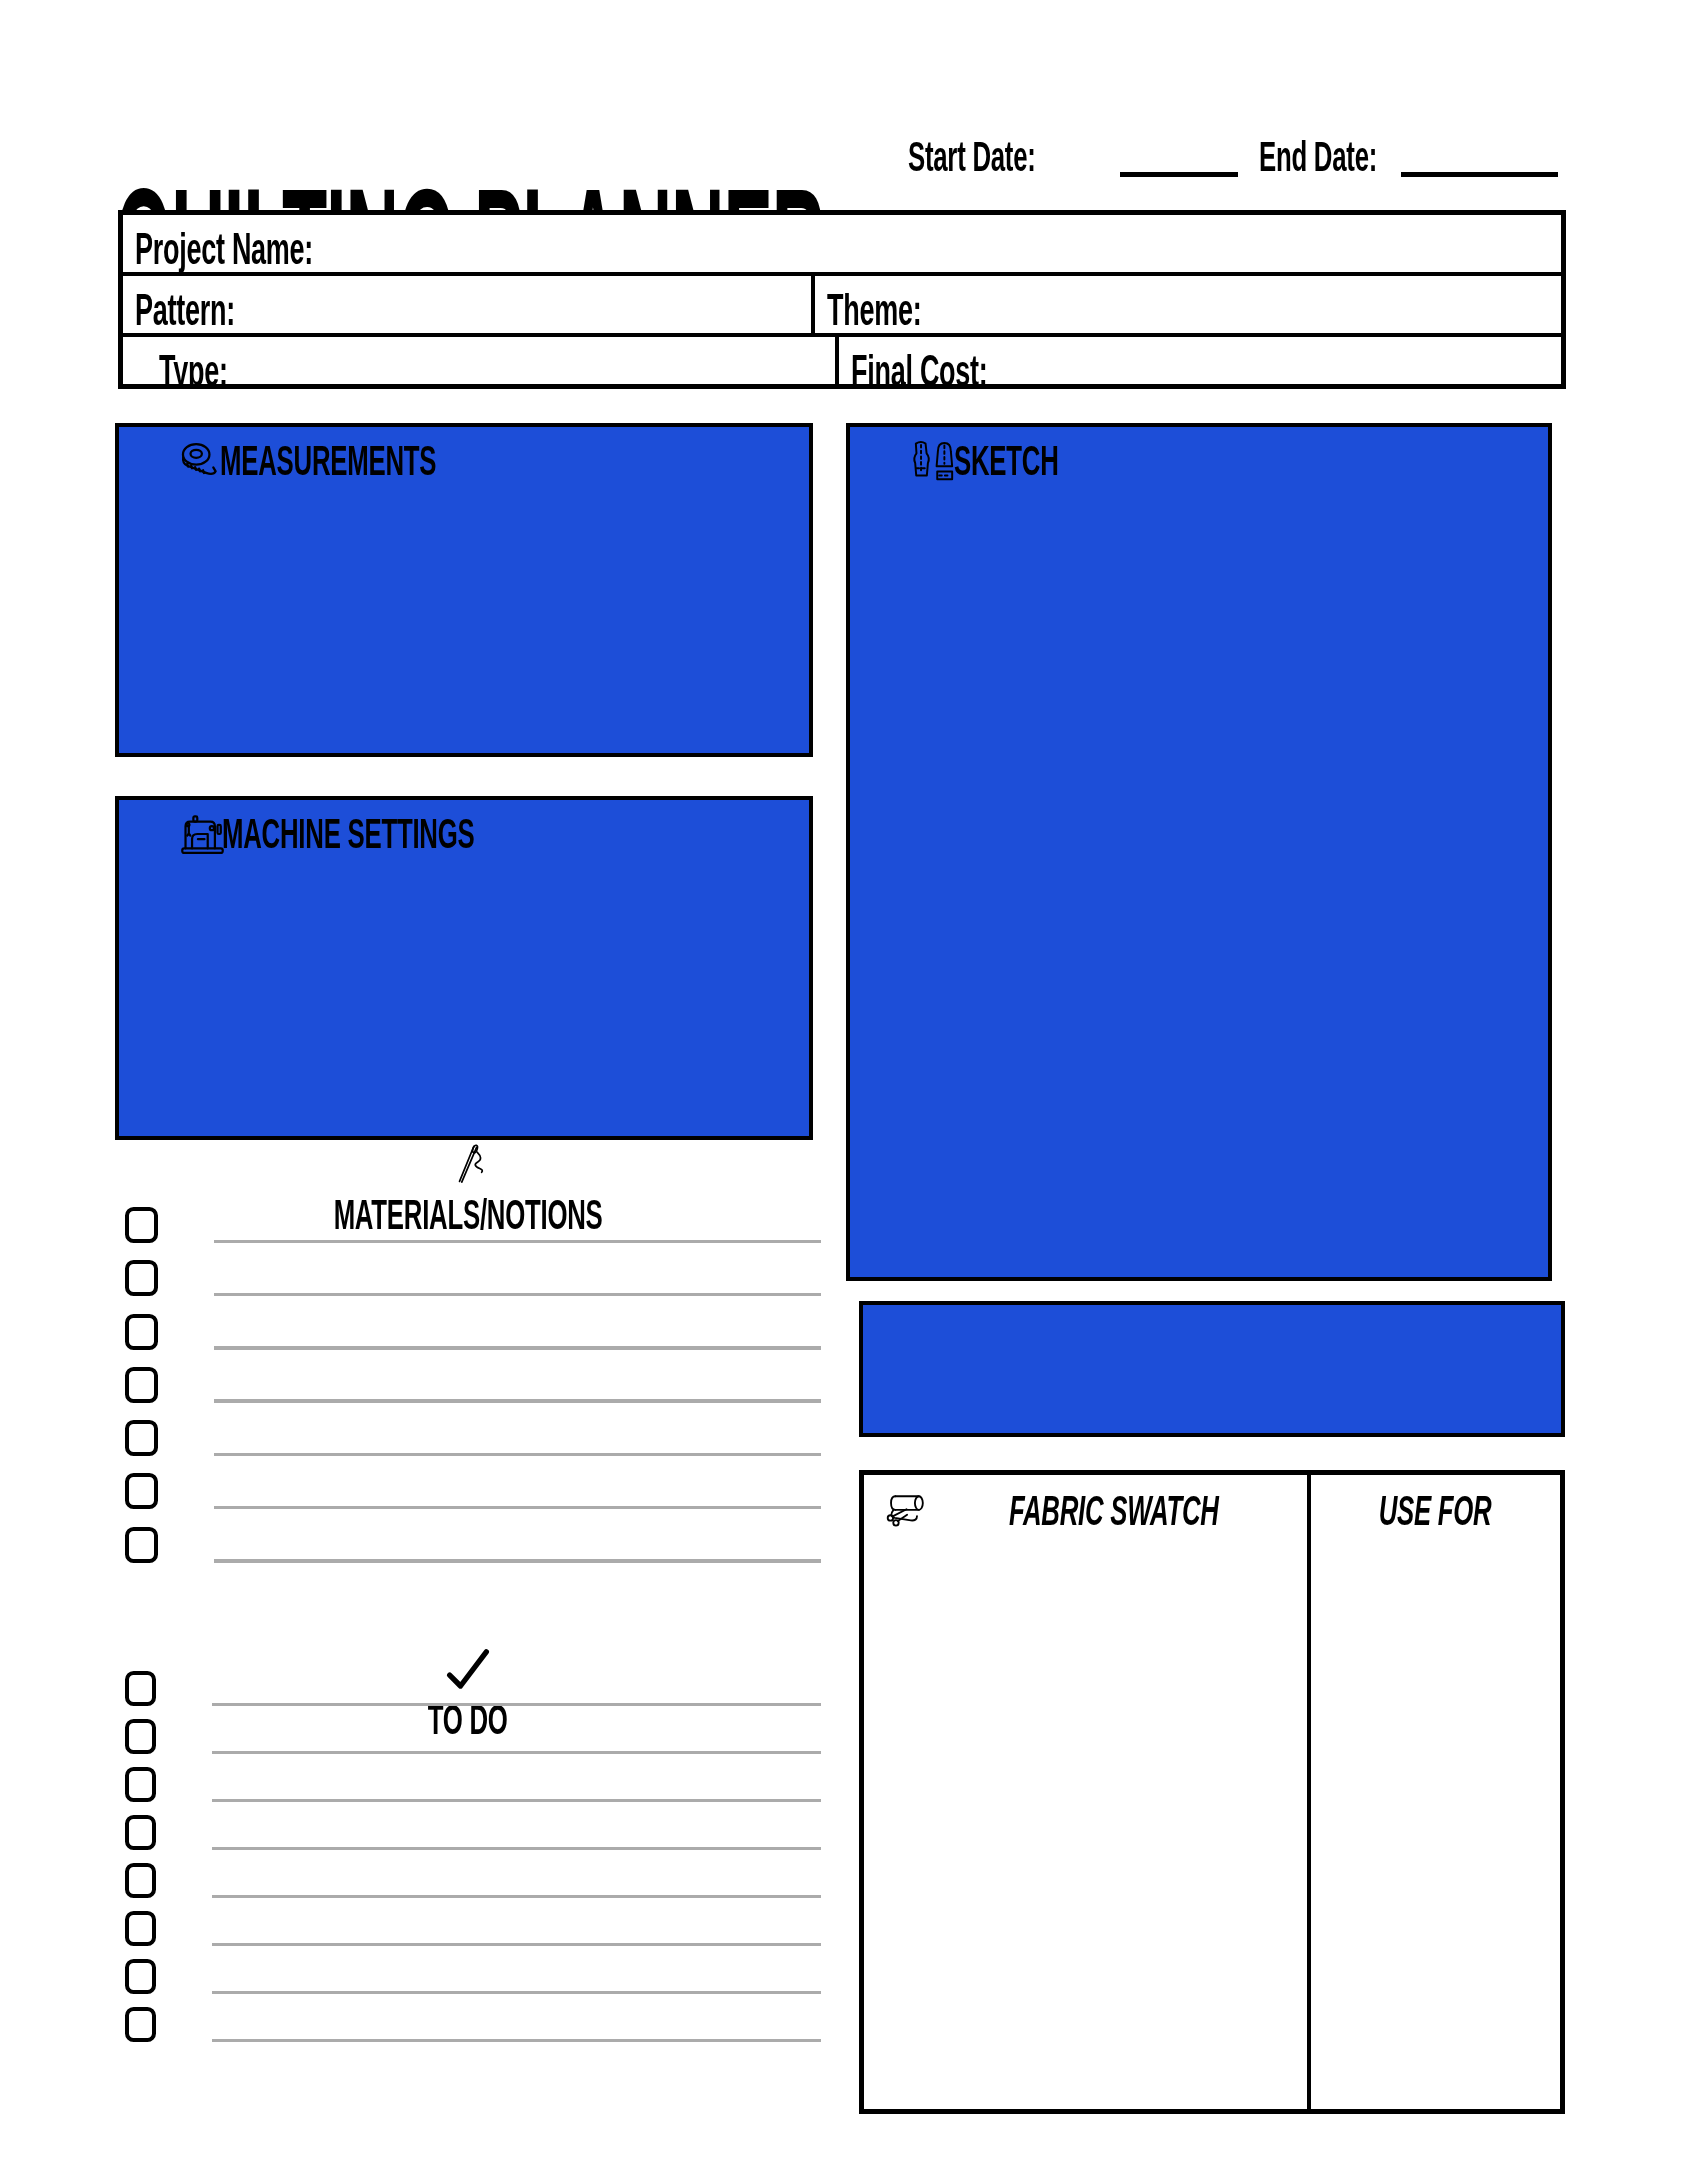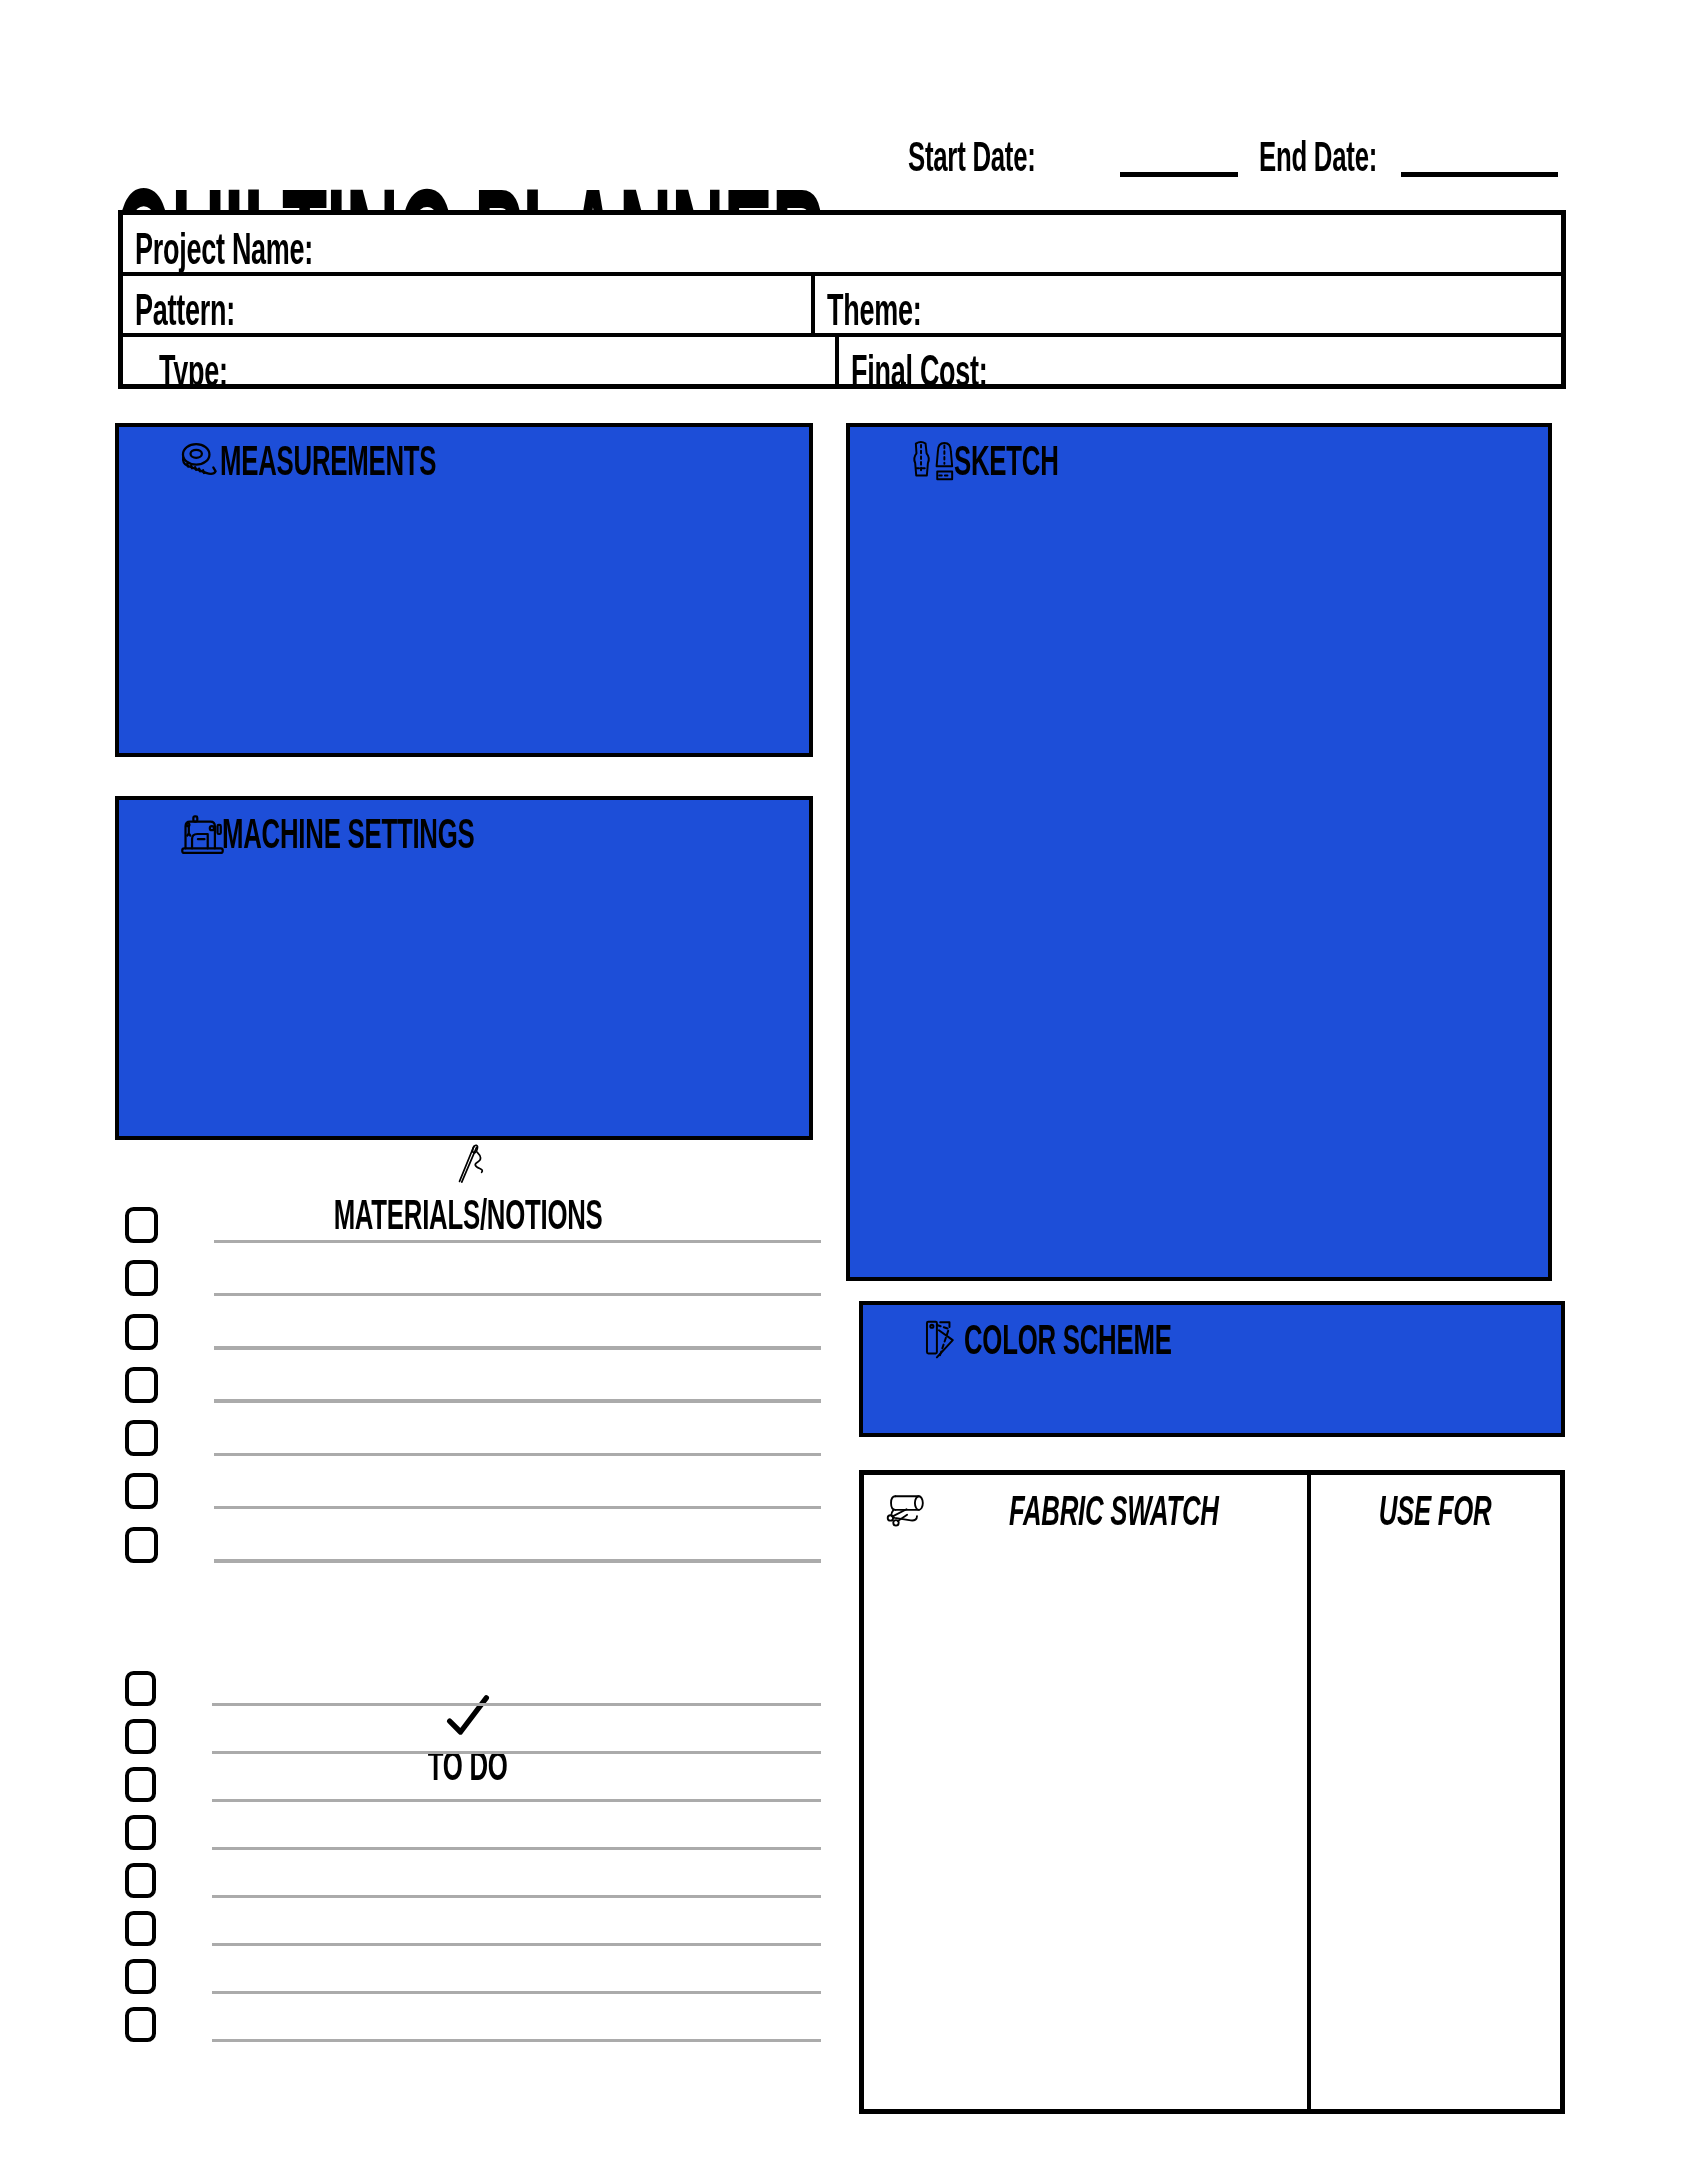--- a/index.html
+++ b/index.html
@@ -41,21 +41,21 @@
   .box-header .cond{margin-left:-14px;}
   #measurements-box{left:115px;top:423px;width:698px;height:334px;}
   #machine-box{left:115px;top:796px;width:698px;height:344px;}
   #sketch-box{left:846px;top:423px;width:706px;height:858px;text-align:right;}
   #color-box{left:859px;top:1301px;width:706px;height:136px;}
   .fill-area{position:absolute;left:4.3px;right:4.3px;bottom:4.3px;top:61px;}
 
   
   .center-header{position:absolute;left:115px;width:706px;display:flex;justify-content:center;align-items:center;gap:7px;font-size:43px;font-weight:700;line-height:1;flex-direction:column;}
   #materials-header{top:1143px;}
-  #todo-header{top:1692px;}
+  #todo-header{top:1646px;}
 
   
   .checklist{position:absolute;left:115px;width:706px;display:flex;flex-direction:column;}
   #materials-list{top:1207px;gap:17.3px;}
   #todo-list{top:1671px;gap:13px;}
   .check-row{display:flex;align-items:flex-end;}
   .checkbox{box-sizing:border-box;border:4.3px solid #000;border-radius:8.6px;background:#fff;flex:none;margin-left:10.4px;}
   #materials-list .checkbox{width:33px;height:36px;}
   #todo-list .checkbox{width:31px;height:35px;}
   .fill-line{flex:1;height:3.5px;background:#ababab;margin-left:56px;}
@@ -245,32 +245,20 @@
           <rect x="21" y="25" width="11.5" height="6"></rect>
           <path d="M22.5 28 h8.5" stroke-dasharray="2 2.4"></path>
         </svg>
       </span>
       <span class="cond">SKETCH</span>
     </div>
     <div class="fill-area"></div>
   </div>
 
   <div class="box" id="color-box">
-    <div class="box-header">
-      <span class="icon">
-        <svg width="45" height="45" viewBox="0 0 34 34" fill="none" stroke="#000" stroke-width="1.5" stroke-linecap="round" stroke-linejoin="round">
-          <rect x="3" y="3.5" width="7.5" height="24" rx="1"></rect>
-          <circle cx="6.7" cy="7" r="1.2"></circle>
-          <path d="M10.5 6 l9 3 -7 21" stroke-dasharray="3 2.5"></path>
-          <path d="M12 10 l10.5 7.5 -12 13"></path>
-          <path d="M13 4 h7 v3.5"></path>
-        </svg>
-      </span>
-      <span class="cond">COLOR SCHEME</span>
-    </div>
     <div class="fill-area" style="top:54px"></div>
   </div>
 
   <div class="ftable">
     <div class="fcell fcell-left">
       <div class="fcell-header">
         <span class="icon">
           <svg width="47" height="35" viewBox="0 0 38 28" fill="none" stroke="#000" stroke-width="1.5" stroke-linecap="round" stroke-linejoin="round">
             <ellipse cx="29" cy="8" rx="3.2" ry="5.5"></ellipse>
             <path d="M10 2.5 h19 M10 13.5 h19"></path>

